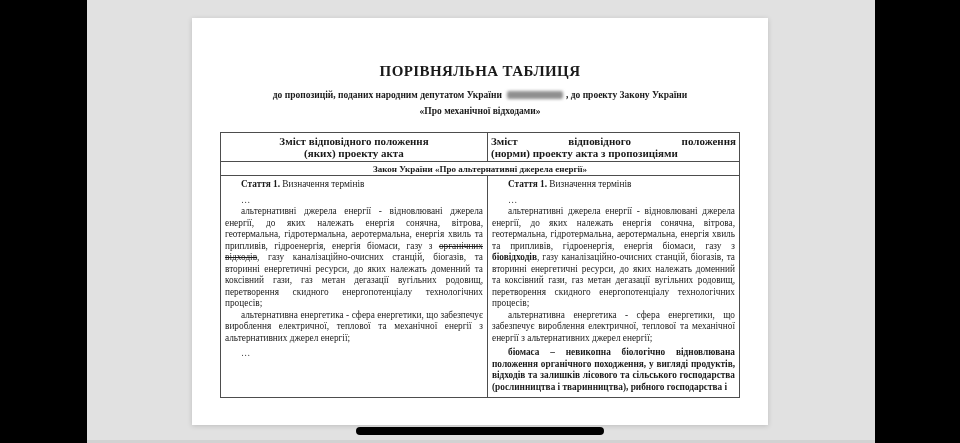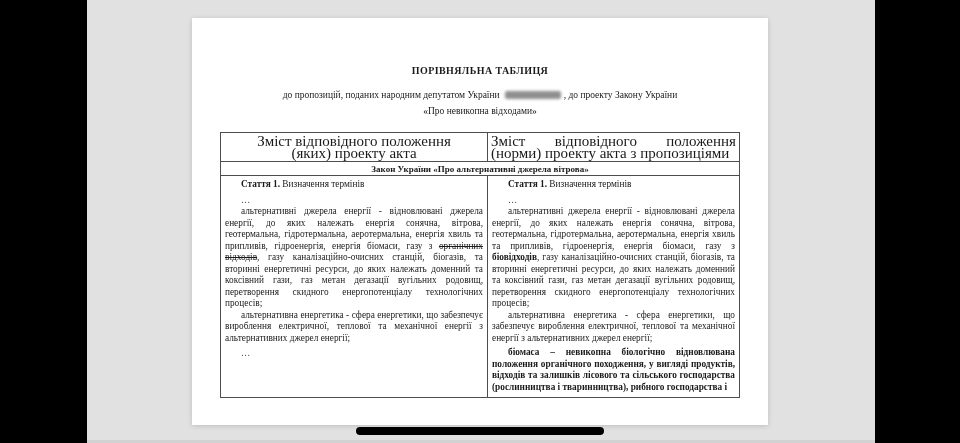--- a/index.html
+++ b/index.html
@@ -12,37 +12,37 @@
   .letterbox.left{left:0;width:87px;}
   .letterbox.right{right:0;width:85px;}
   .bottom-edge{position:absolute;left:87px;right:85px;bottom:0;height:3px;background:#d2d2d2;}
   .page{
     position:absolute;left:192px;top:18px;width:576px;height:407px;
     background:#ffffff;color:#1a1a1a;
     box-shadow:0 1px 5px rgba(0,0,0,0.16);
   }
   .doc-title{
     margin:46px 0 0 0;text-align:center;font-weight:bold;
-    font-size:10px;line-height:14px;letter-spacing:0.4px;
+    font-size:15px;line-height:14px;letter-spacing:0.4px;
   }
   .doc-subtitle{
-    margin:9px 18px 4px 18px;text-align:center;font-weight:normal;
+    margin:9px 18px 4px 18px;text-align:center;font-weight:bold;
     font-size:9.5px;line-height:16px;
   }
   .redact{
     display:inline-block;width:56px;height:8px;vertical-align:-1px;
     background:#8f8f8f;border-radius:2px;filter:blur(1.6px);margin:0 3px 0 5px;
   }
   table.cmp{
     border-collapse:collapse;table-layout:fixed;
     margin:13px 0 0 28px;width:519px;
   }
   table.cmp td{border:1px solid #4d4d4d;padding:0;vertical-align:top;}
   tr.hdr td{
-    font-weight:normal;font-size:15px;line-height:12.5px;height:26px;
+    font-weight:bold;font-size:11px;line-height:12.5px;height:26px;
     text-align:center;vertical-align:middle;padding:1px 3px;
   }
   .jline{text-align:justify;text-align-last:justify;}
   .lline{text-align:left;}
   tr.law td{
     font-weight:bold;font-size:9px;line-height:12px;height:13px;
     text-align:center;vertical-align:middle;padding:0;
   }
   tr.bodyrow td{height:221px;margin-top:44px;}
   .clip{
@@ -68,21 +68,21 @@
   <div class="letterbox right"></div>
   <div class="bottom-edge"></div>
 
   <div class="page">
 
     <div class="doc-title">ПОРІВНЯЛЬНА ТАБЛИЦЯ</div>
 
     <div class="doc-subtitle">
       <span>до пропозицій, поданих народним депутатом України</span><span class="redact"></span><span>, до проекту Закону України</span>
       <br>
-      <span>«Про невикопна відходами»</span>
+      <span>«Про механічної відходами»</span>
     </div>
 
     <table class="cmp">
       <colgroup>
           <col style="width:267px">
           <col style="width:252px">
         </colgroup>
 
       <tbody>
           <tr class="hdr">
@@ -90,21 +90,21 @@
           <div>Зміст відповідного положення</div>
           <div>(яких) проекту акта</div>
         </td>
         <td>
           <div class="jline">Зміст відповідного положення</div>
           <div class="lline">(норми) проекту акта з пропозиціями</div>
         </td>
       </tr>
 
       <tr class="law">
-        <td colspan="2">Закон України «Про альтернативні джерела вітрова»</td>
+        <td colspan="2">Закон України «Про альтернативні джерела енергії»</td>
       </tr>
 
       <tr class="bodyrow">
 
         <td>
           <div class="clip">
             <p><span class="bold">Стаття 1.</span><span> Визначення термінів</span></p>
             <p class="ellipsis">…</p>
             <p><span>альтернативні джерела енергії - відновлювані джерела енергії, до яких належать енергія сонячна, вітрова, геотермальна, гідротермальна, аеротермальна, енергія хвиль та припливів, гідроенергія, енергія біомаси, газу з </span><span class="strike">органічних відходів</span><span>, газу каналізаційно-очисних станцій, біогазів, та вторинні енергетичні ресурси, до яких належать доменний та коксівний гази, газ метан дегазації вугільних родовищ, перетворення скидного енергопотенціалу технологічних процесів;</span></p>
             <p>альтернативна енергетика - сфера енергетики, що забезпечує вироблення електричної, теплової та механічної енергії з альтернативних джерел енергії;</p>

